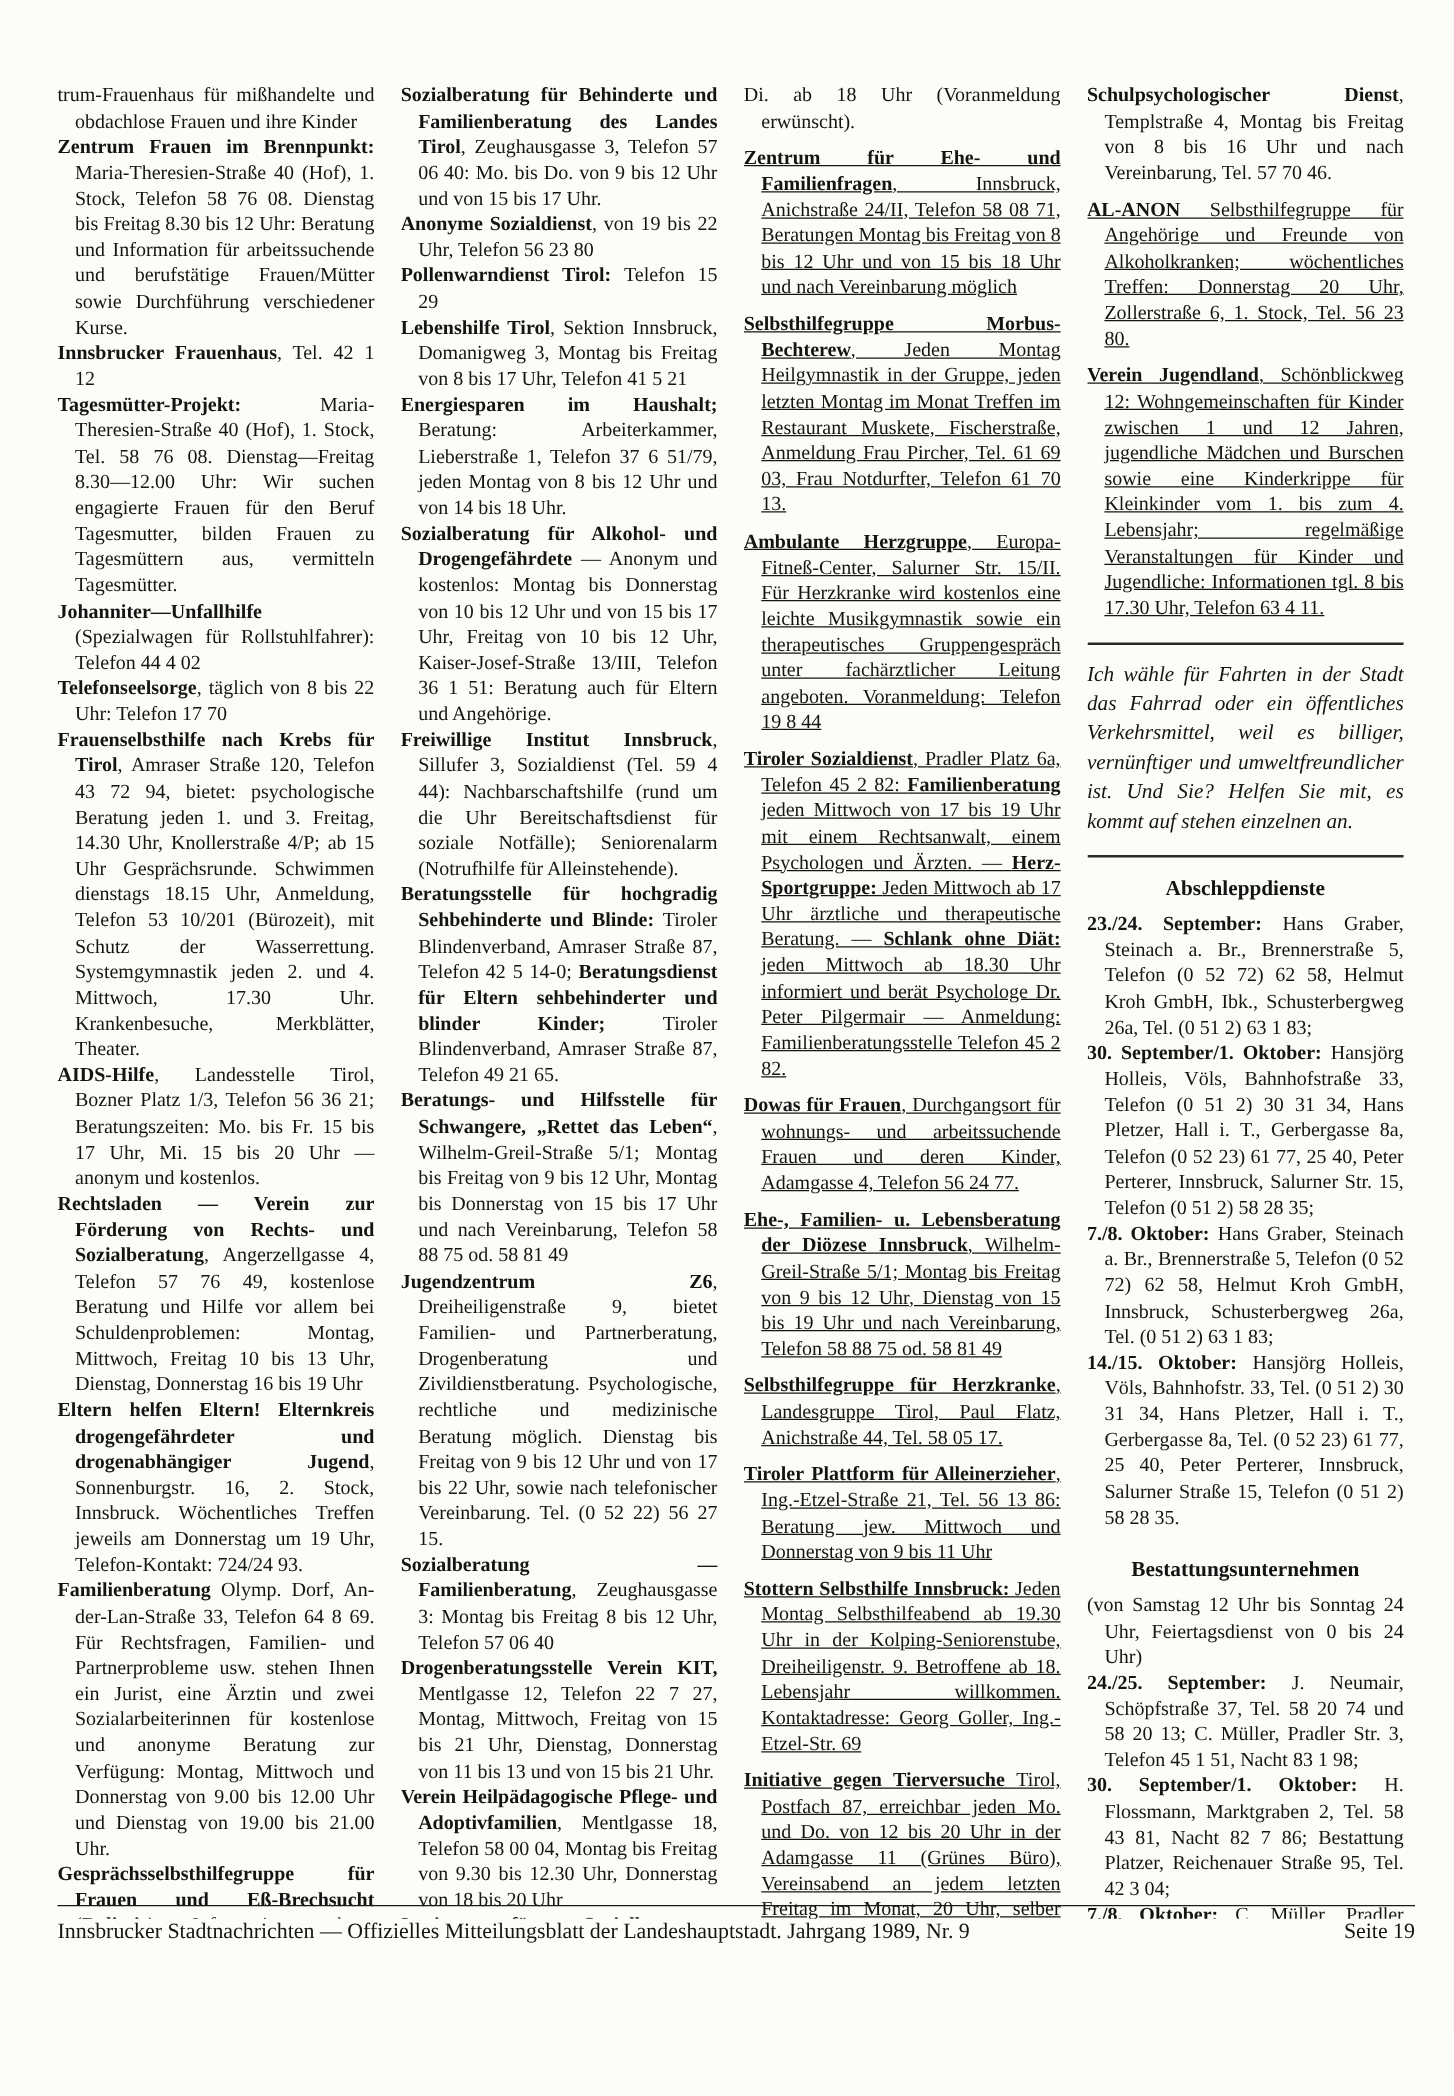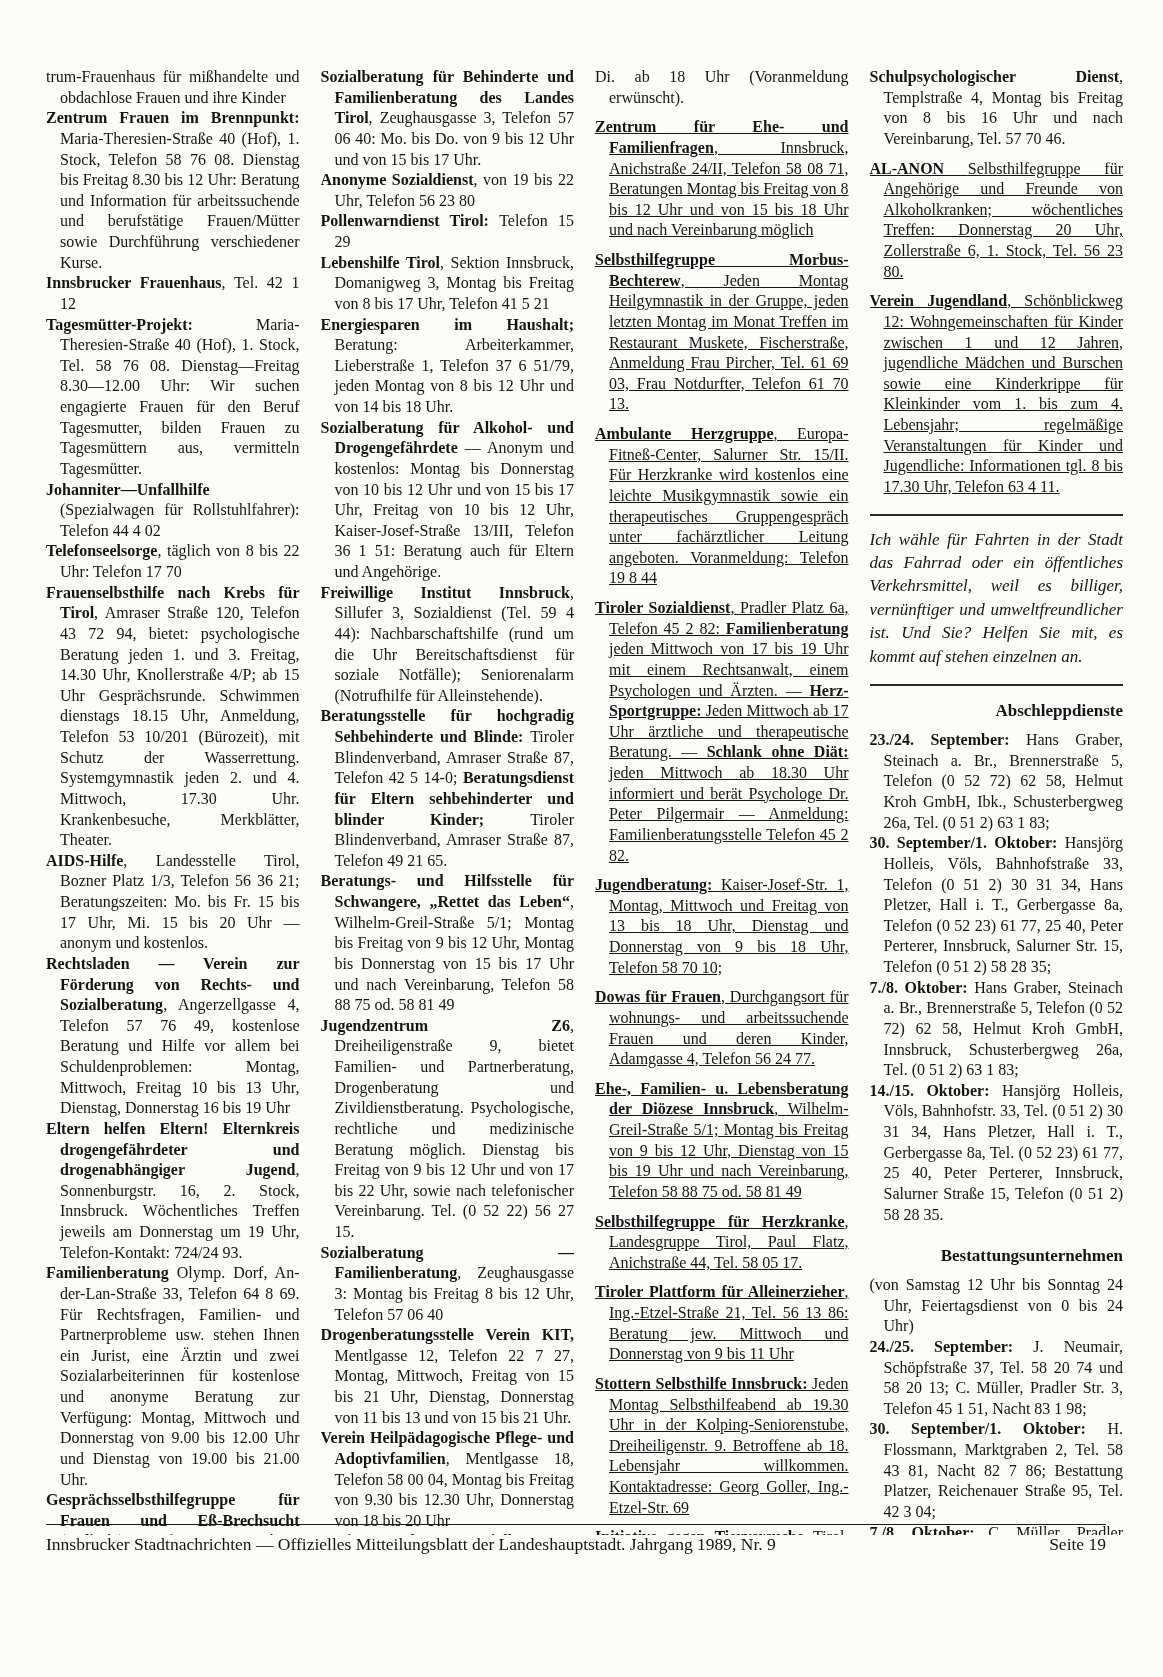--- a/index.html
+++ b/index.html
@@ -35,39 +35,39 @@
     margin: 0;
     padding-left: 14px;
     text-indent: -14px;
   }
   .para.gap { margin-top: 9px; text-decoration: underline; }
   .b { font-weight: bold; }
   .heading {
     font-size: 17px;
     font-weight: bold;
     margin: 4px 0 8px 0;
-    text-align: right;
+    text-align: center;
   }
   .heading.gap { margin-top: 20px; }
   .quote {
     font-style: italic;
     font-size: 17px;
     line-height: 1.38;
     margin: 12px 0;
     text-align: justify;
   }
   .rule {
     border: none;
     border-top: 2px solid #2a2a2a;
     margin: 16px 0 0 0;
   }
   .rule + .heading { margin-top: 14px; }
   .footer {
     position: absolute;
-    left: 46px; right: 57px;
+    left: 46px; right: 31px;
     top: 1524px;
     border-top: 1.5px solid #1a1a1a;
     padding-top: 9px;
     display: flex;
     justify-content: space-between;
     font-size: 17.5px;
   }
 </style>
 </head>
 <body>
@@ -103,21 +103,20 @@
         <p class="para"><span class="b">Drogenberatungsstelle Verein KIT, </span><span>Mentlgasse 12, Telefon 22 7 27, Montag, Mittwoch, Freitag von 15 bis 21 Uhr, Dienstag, Donnerstag von 11 bis 13 und von 15 bis 21 Uhr.</span></p>
         <p class="para"><span class="b">Verein Heilpädagogische Pflege- und Adoptivfamilien</span><span>, Mentlgasse 18, Telefon 58 00 04, Montag bis Freitag von 9.30 bis 12.30 Uhr, Donnerstag von 18 bis 20 Uhr</span></p>
         <p class="para"><span class="b">Institut für Sozialberatung</span><span>, Museumstraße 25/1, Telefon 58 13 85: Mo. bis Mi. von 16 bis 19 Uhr, Do. von 9 bis 12 Uhr sowie nach Vereinbarung; </span></p>
       </div>
       <div class="col">
         <p class="para"><span>Di. ab 18 Uhr (Voranmeldung erwünscht).</span></p>
         <p class="para gap"><span class="b">Zentrum für Ehe- und Familienfragen</span><span>, Innsbruck, Anichstraße 24/II, Telefon 58 08 71, Beratungen Montag bis Freitag von 8 bis 12 Uhr und von 15 bis 18 Uhr und nach Vereinbarung möglich</span></p>
         <p class="para gap"><span class="b">Selbsthilfegruppe Morbus-Bechterew</span><span>, Jeden Montag Heilgymnastik in der Gruppe, jeden letzten Montag im Monat Treffen im Restaurant Muskete, Fischerstraße, Anmeldung Frau Pircher, Tel. 61 69 03, Frau Notdurfter, Telefon 61 70 13.</span></p>
         <p class="para gap"><span class="b">Ambulante Herzgruppe</span><span>, Europa-Fitneß-Center, Salurner Str. 15/II. Für Herzkranke wird kostenlos eine leichte Musikgymnastik sowie ein therapeutisches Gruppengespräch unter fachärztlicher Leitung angeboten. Voranmeldung: Telefon 19 8 44</span></p>
         <p class="para gap"><span class="b">Tiroler Sozialdienst</span><span>, Pradler Platz 6a, Telefon 45 2 82: </span><span class="b">Familienberatung </span><span>jeden Mittwoch von 17 bis 19 Uhr mit einem Rechtsanwalt, einem Psychologen und Ärzten. — </span><span class="b">Herz-Sportgruppe: </span><span>Jeden Mittwoch ab 17 Uhr ärztliche und therapeutische Beratung. — </span><span class="b">Schlank ohne Diät: </span><span>jeden Mittwoch ab 18.30 Uhr informiert und berät Psychologe Dr. Peter Pilgermair — Anmeldung: Familienberatungsstelle Telefon 45 2 82.</span></p>
-        <p class="para gap"><span class="b">Jugendberatung: </span><span>Kaiser-Josef-Str. 1, Montag, Mittwoch und Freitag von 13 bis 18 Uhr, Dienstag und Donnerstag von 9 bis 18 Uhr, Telefon 58 70 10;</span></p>
         <p class="para gap"><span class="b">Dowas für Frauen</span><span>, Durchgangsort für wohnungs- und arbeitssuchende Frauen und deren Kinder, Adamgasse 4, Telefon 56 24 77.</span></p>
         <p class="para gap"><span class="b">Ehe-, Familien- u. Lebensberatung der Diözese Innsbruck</span><span>, Wilhelm-Greil-Straße 5/1; Montag bis Freitag von 9 bis 12 Uhr, Dienstag von 15 bis 19 Uhr und nach Vereinbarung, Telefon 58 88 75 od. 58 81 49</span></p>
         <p class="para gap"><span class="b">Selbsthilfegruppe für Herzkranke</span><span>, Landesgruppe Tirol, Paul Flatz, Anichstraße 44, Tel. 58 05 17.</span></p>
         <p class="para gap"><span class="b">Tiroler Plattform für Alleinerzieher</span><span>, Ing.-Etzel-Straße 21, Tel. 56 13 86: Beratung jew. Mittwoch und Donnerstag von 9 bis 11 Uhr</span></p>
         <p class="para gap"><span class="b">Stottern Selbsthilfe Innsbruck: </span><span>Jeden Montag Selbsthilfeabend ab 19.30 Uhr in der Kolping-Seniorenstube, Dreiheiligenstr. 9. Betroffene ab 18. Lebensjahr willkommen. Kontaktadresse: Georg Goller, Ing.-Etzel-Str. 69</span></p>
         <p class="para gap"><span class="b">Initiative gegen Tierversuche </span><span>Tirol, Postfach 87, erreichbar jeden Mo. und Do. von 12 bis 20 Uhr in der Adamgasse 11 (Grünes Büro), Vereinsabend an jedem letzten Freitag im Monat, 20 Uhr, selber Ort.</span></p>
       </div>
       <div class="col">
         <p class="para"><span class="b">Schulpsychologischer Dienst</span><span>, Templstraße 4, Montag bis Freitag von 8 bis 16 Uhr und nach Vereinbarung, Tel. 57 70 46.</span></p>
         <p class="para gap"><span class="b">AL-ANON </span><span>Selbsthilfegruppe für Angehörige und Freunde von Alkoholkranken; wöchentliches Treffen: Donnerstag 20 Uhr, Zollerstraße 6, 1. Stock, Tel. 56 23 80.</span></p>

